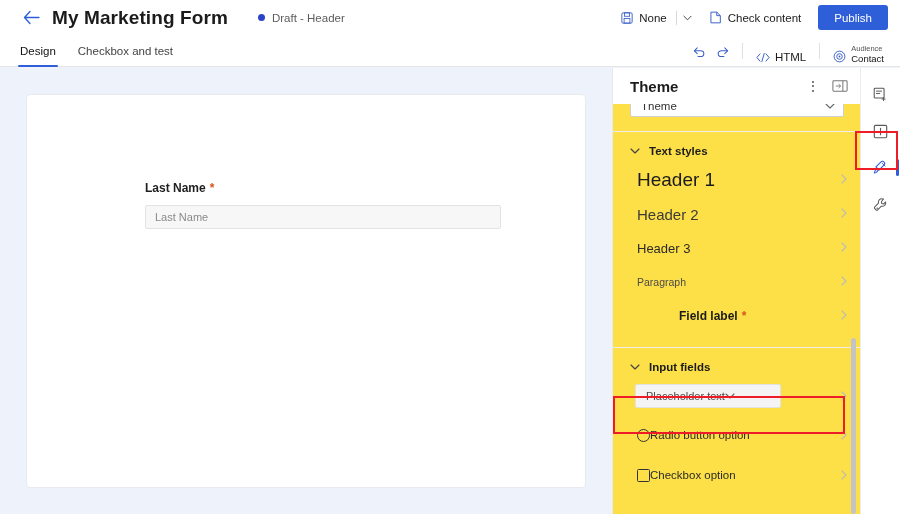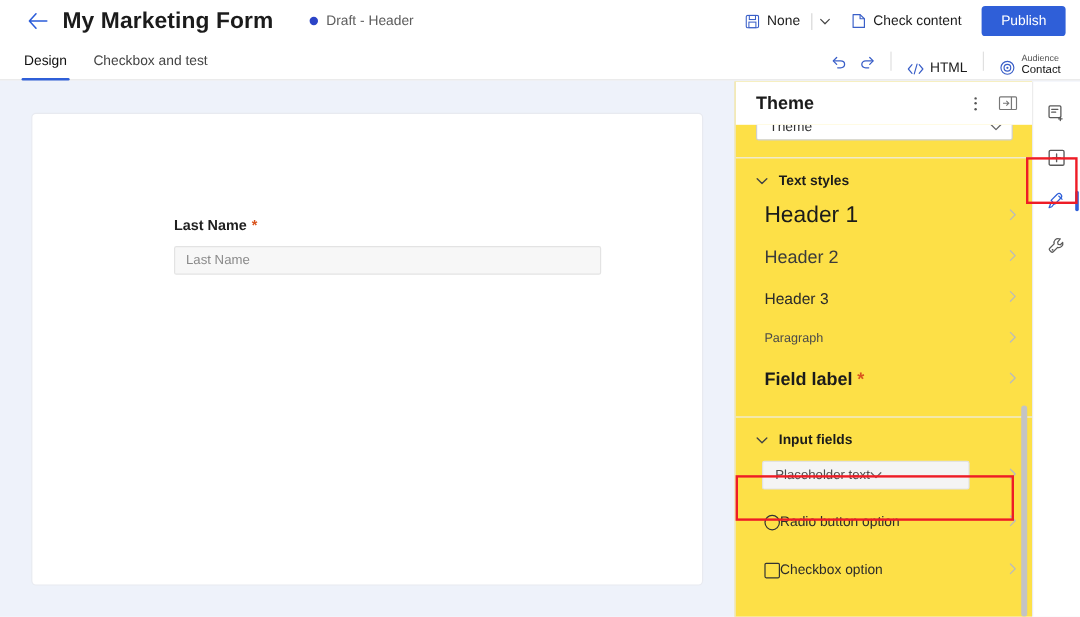--- a/index.html
+++ b/index.html
@@ -145,28 +145,28 @@
 
   .style-row {
     display:flex; align-items:center; justify-content:space-between;
     padding:0 14px 0 24px; cursor:pointer; min-height:34px;
   }
   .style-row .rc { color:#b9b9b9; font-size:11px; }
   .h1t { font-size:19px; color:#1b1b1b; }
   .h2t { font-size:15px; color:#3b3b3b; }
   .h3t { font-size:13px; color:#2b2b2b; }
   .pt  { font-size:10.5px; color:#4a4a4a; }
-  .flt { font-size:15px; font-weight:700; color:#1b1b1b; }
+  .flt { font-size:12px; font-weight:700; color:#1b1b1b;margin-left:42px; }
 
   .ph-row {
     display:flex; align-items:center; justify-content:space-between;
     padding:0 14px 0 22px; min-height:34px; cursor:pointer;
   }
   .ph-box {
-    width:173px; height:24px; background:#f4f4f4; border:1px solid #e2e2e2;
+    width:146px; height:24px; background:#f4f4f4; border:1px solid #e2e2e2;
     border-radius:2px; display:flex; align-items:center; 
     padding:0 8px 0 10px; font-size:11px; color:#4b4b4b;
   }
   .opt-row {
     display:flex; align-items:center; justify-content:space-between;
     padding:0 14px 0 24px; min-height:34px; cursor:pointer;
   }
   .opt-left { display:flex; align-items:center; font-size:11.5px; color:#2b2b2b; }
   .radio-glyph { width:13px; height:13px; border:1.4px solid #333; border-radius:50%; }
   .check-glyph { width:13px; height:13px; border:1.4px solid #333; border-radius:1.5px; }

